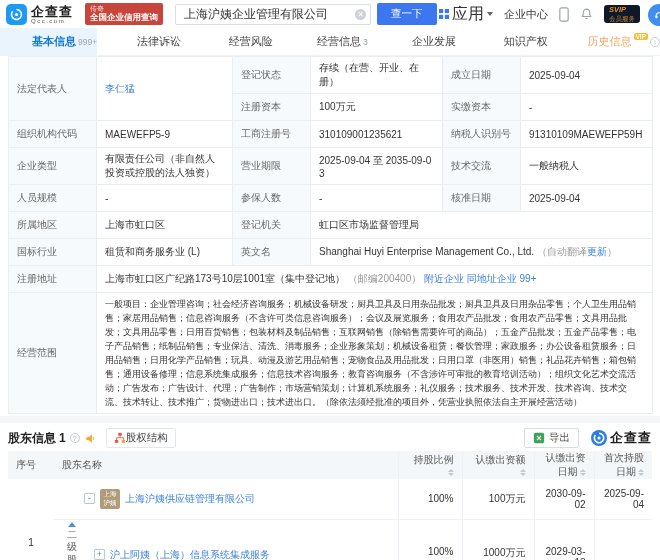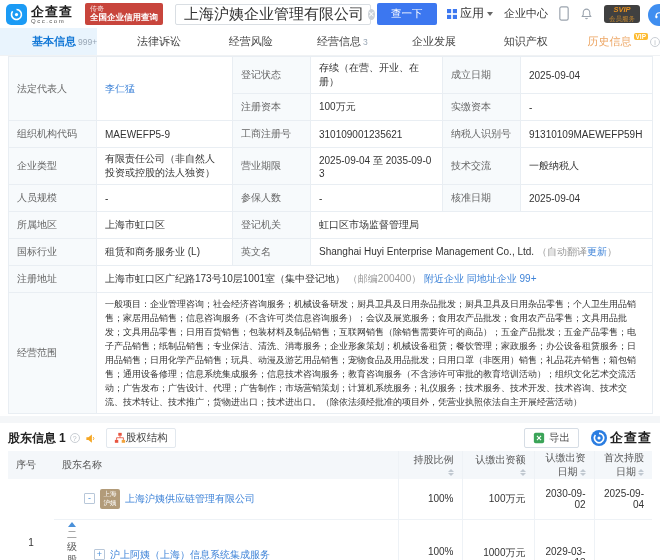--- a/index.html
+++ b/index.html
@@ -10,28 +10,28 @@
   .topbar { height:28px; display:flex; align-items:center; padding:2px 6px 2px 6px; position:relative; }
   .logo-mark { width:21px; height:21px; border-radius:5px; background:#1b9bf5; display:flex; align-items:center; justify-content:center; flex:0 0 auto; }
   .logo-txt { margin-left:4px; line-height:1; }
   .logo-txt .brand { font-size:13px; font-weight:bold; color:#222; letter-spacing:1px; }
   .logo-txt .dom { font-size:6px; color:#555; letter-spacing:1.5px; }
   .promo { margin-left:12px; background:#c8453c; color:#fff; border-radius:2px; padding:2px 5px; line-height:1.15; }
   .promo .p1 { font-size:7px; opacity:.85; }
   .promo .p2 { font-size:8.5px; font-weight:bold; }
   .searchwrap { margin-left:12px; display:flex; align-items:center; }
   .searchbox { width:196px; height:21px; border:1px solid #d9dee3; border-radius:2px; display:flex; align-items:center; padding:0 4px 0 8px; }
-  .searchbox input { border:none; outline:none; flex:1; font-size:15px; color:#333; font-family:Liberation Serif, serif; background:transparent; }
+  .searchbox input { border:none; outline:none; flex:1; font-size:12px; color:#333; font-family:Liberation Sans, sans-serif; background:transparent; }
   .clear-ic { width:11px; height:11px; border-radius:50%; background:#ccd2d8; color:#fff; font-size:8px; line-height:11px; text-align:center; cursor:pointer; }
   .search-btn { margin-left:6px; height:22px; padding:0 14px; background:#3c77f0; color:#fff; font-size:10.5px; border:none; border-radius:2px; cursor:pointer; }
   .topnav { margin-left:auto; display:flex; align-items:center; gap:11px; padding-right:14px; }
-  .apps { display:flex; align-items:center; gap:3px; font-size:12px; color:#333; cursor:pointer; }
+  .apps { display:flex; align-items:center; gap:3px; font-size:16px; color:#333; cursor:pointer; }
   .caret { width:0; height:0; border-left:3.5px solid transparent; border-right:3.5px solid transparent; border-top:4px solid #666; }
   .navtxt { font-size:11px; color:#333; cursor:pointer; }
-  .svip { background:#404040; border-radius:3px; padding:1px 5px; line-height:1.1; text-align:center; cursor:pointer; }
+  .svip { background:#0f172a; border-radius:3px; padding:1px 5px; line-height:1.1; cursor:pointer; }
   .svip .s1 { color:#e58f1f; font-size:7.5px; font-weight:bold; font-style:italic; }
   .svip .s2 { color:#c98a2e; font-size:6.5px; }
   .cs-circle { position:absolute; right:-10px; top:4px; width:22px; height:22px; border-radius:50%; background:#3f8ef0; display:flex; align-items:center; justify-content:center; }
 
   
   .tabbar { height:28px; display:flex; align-items:stretch; border-bottom:1px solid #f0f2f4; }
   .tab { flex:1; display:flex; align-items:center; justify-content:center; gap:2px; font-size:11px; color:#444; cursor:pointer; position:relative; white-space:nowrap;padding-left:32px; }
   .tab.active { background:#e9f4fd; color:#1478d6; font-weight:bold; }
   .tab .badge { font-size:8.5px; color:#98a6b5; font-weight:normal; }
   .tab.history { color:#eda766; }

